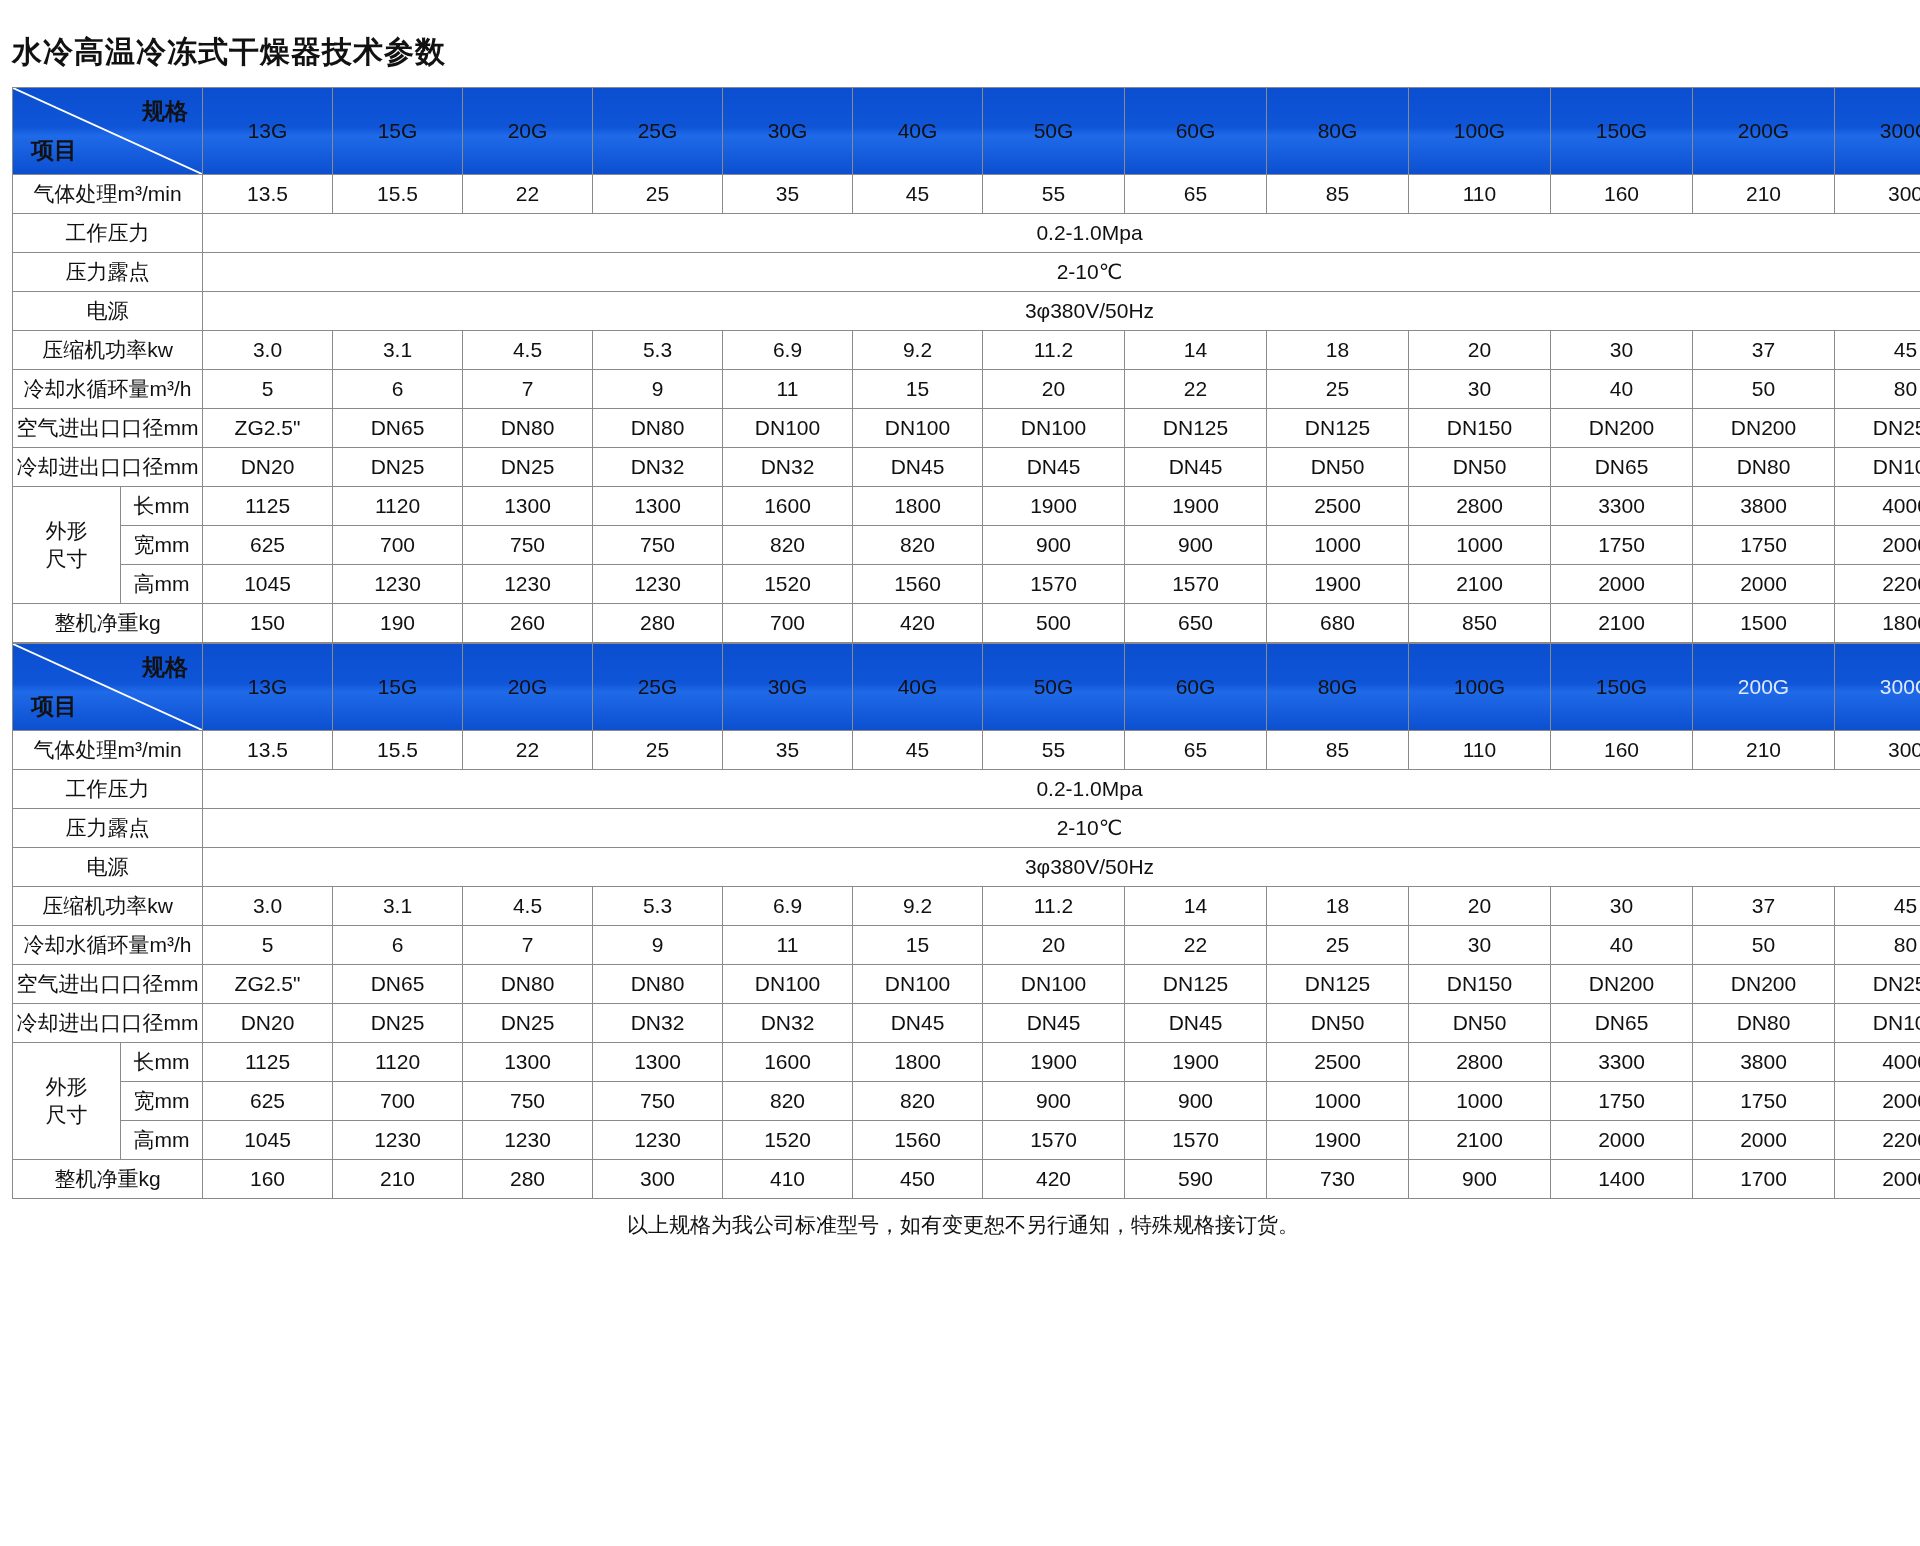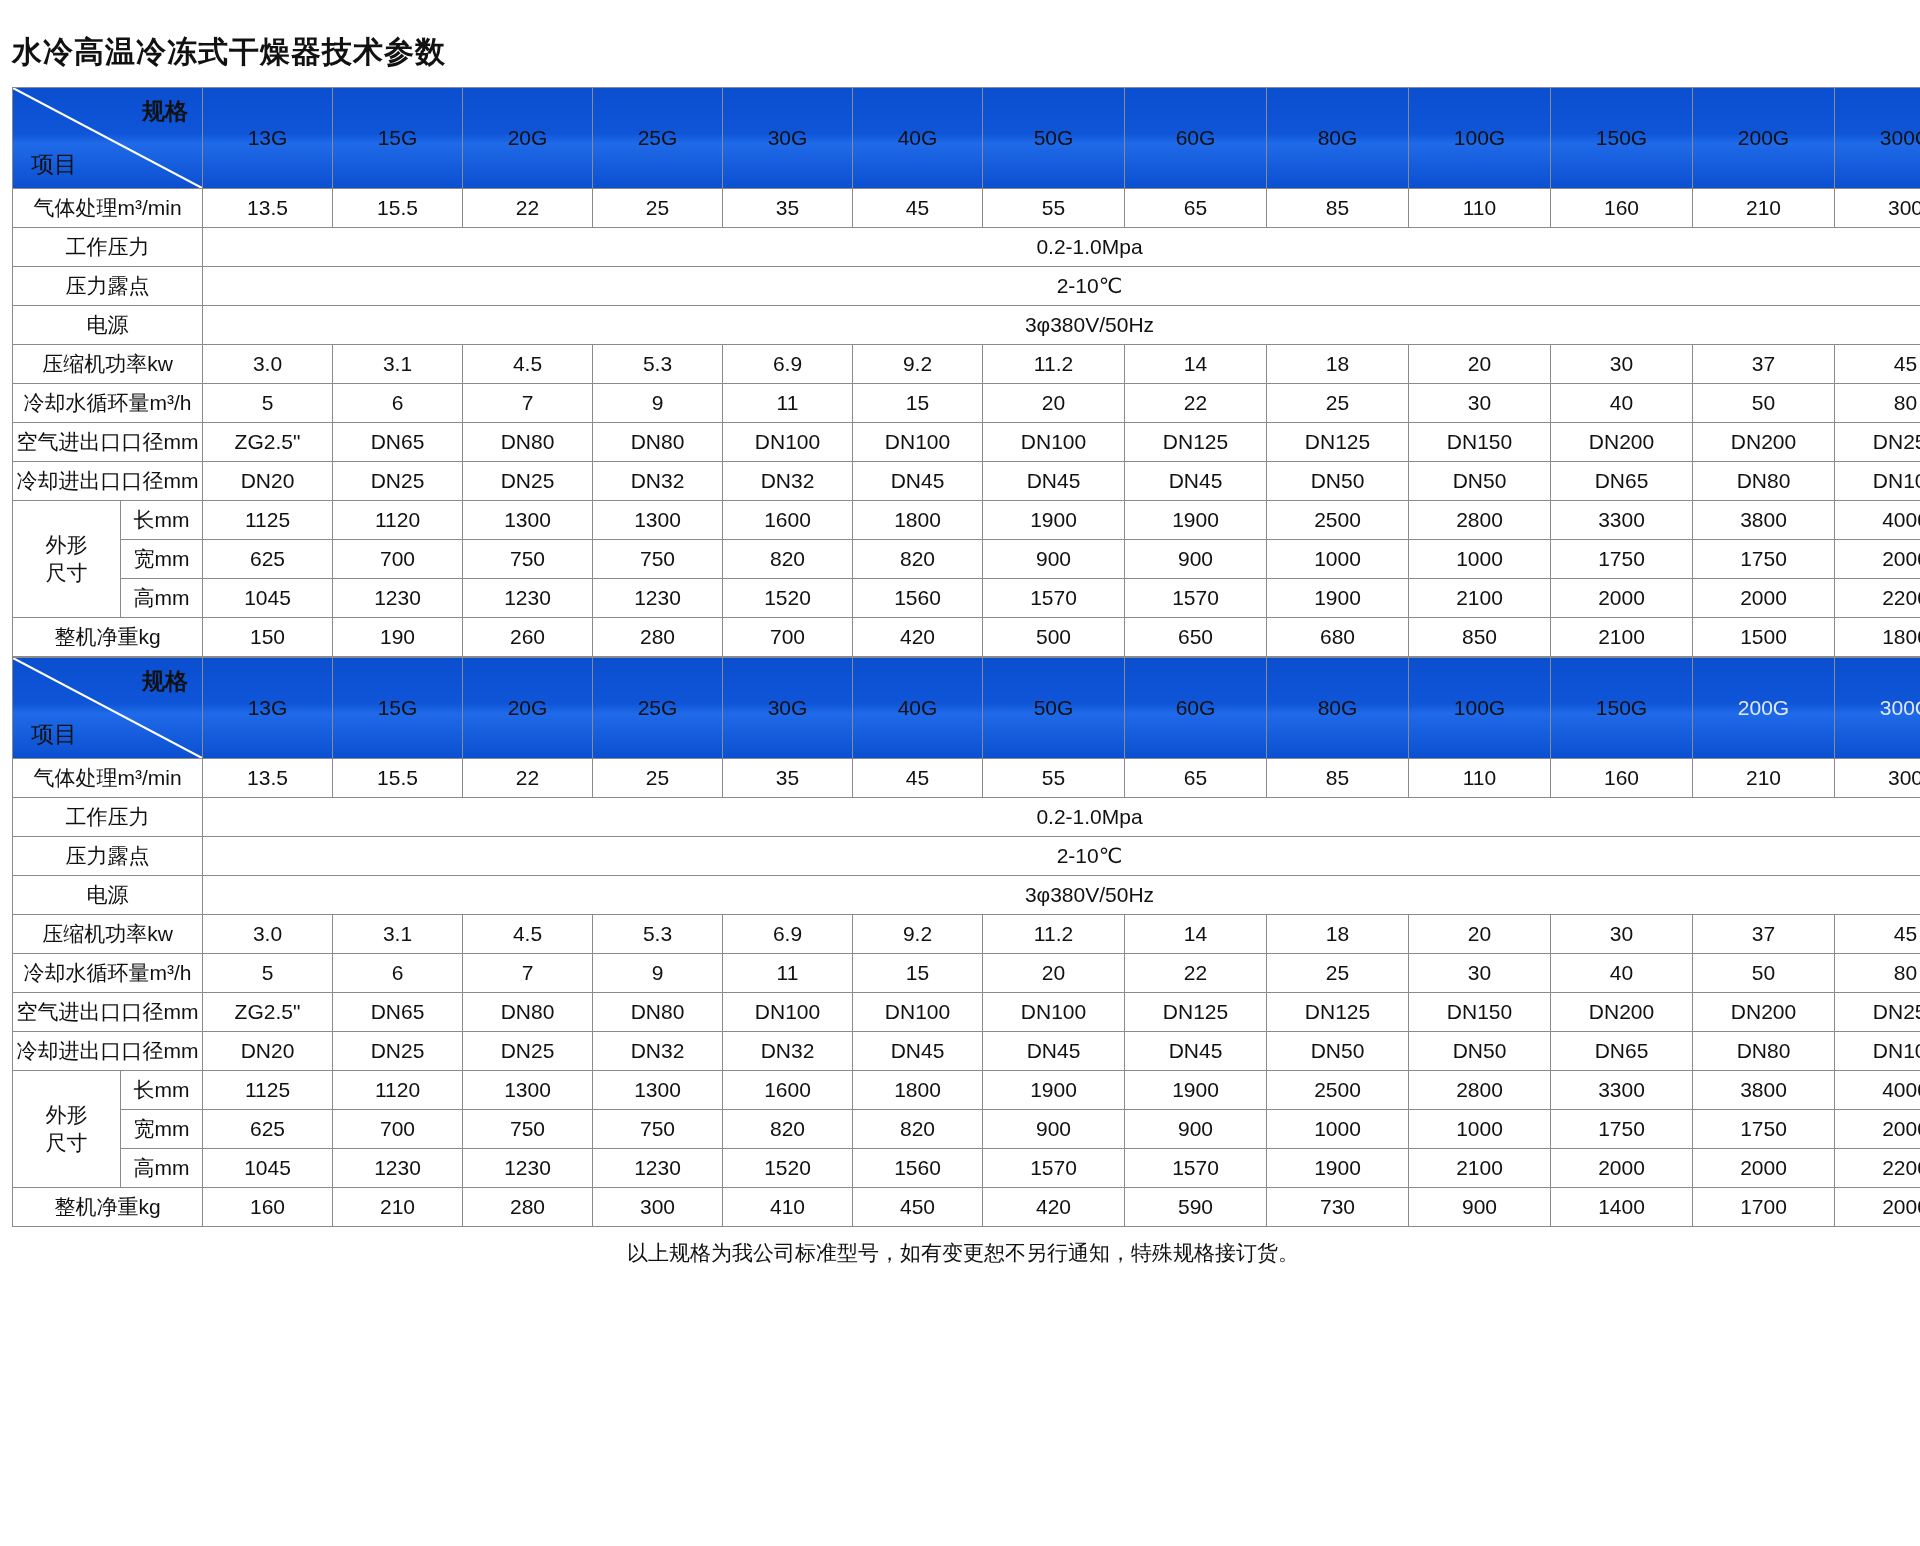--- a/index.html
+++ b/index.html
@@ -54,41 +54,41 @@
     border: 1px solid #1550bb;
   }
   .hdr th.corner {
     position: relative;
     padding: 0;
     background: linear-gradient(to bottom, #0b4fd0 0%, #0f55d8 45%, #1f6ae8 55%, #0b4fd0 100%);
   }
   .corner-inner {
     position: relative;
     width: 100%;
-    height: 100px;
+    height: 86px;
   }
   .corner-inner .diag {
     position: absolute;
     left: 0; top: 0;
     width: 100%;
     height: 100%;
   }
   .corner-inner .spec-label {
     position: absolute;
     right: 14px;
     top: 8px;
     font-size: 23px;
     font-weight: bold;
   }
   .corner-inner .item-label {
     position: absolute;
     left: 18px;
     bottom: 8px;
     font-size: 23px;
-    font-weight: normal;
+    font-weight: bold;
   }
   td.rowhead {
     font-size: 21px;
     text-align: center;
     white-space: nowrap;
     padding-left: 2px;
     padding-right: 2px;
   }
   td.merged {
     font-size: 22px;

